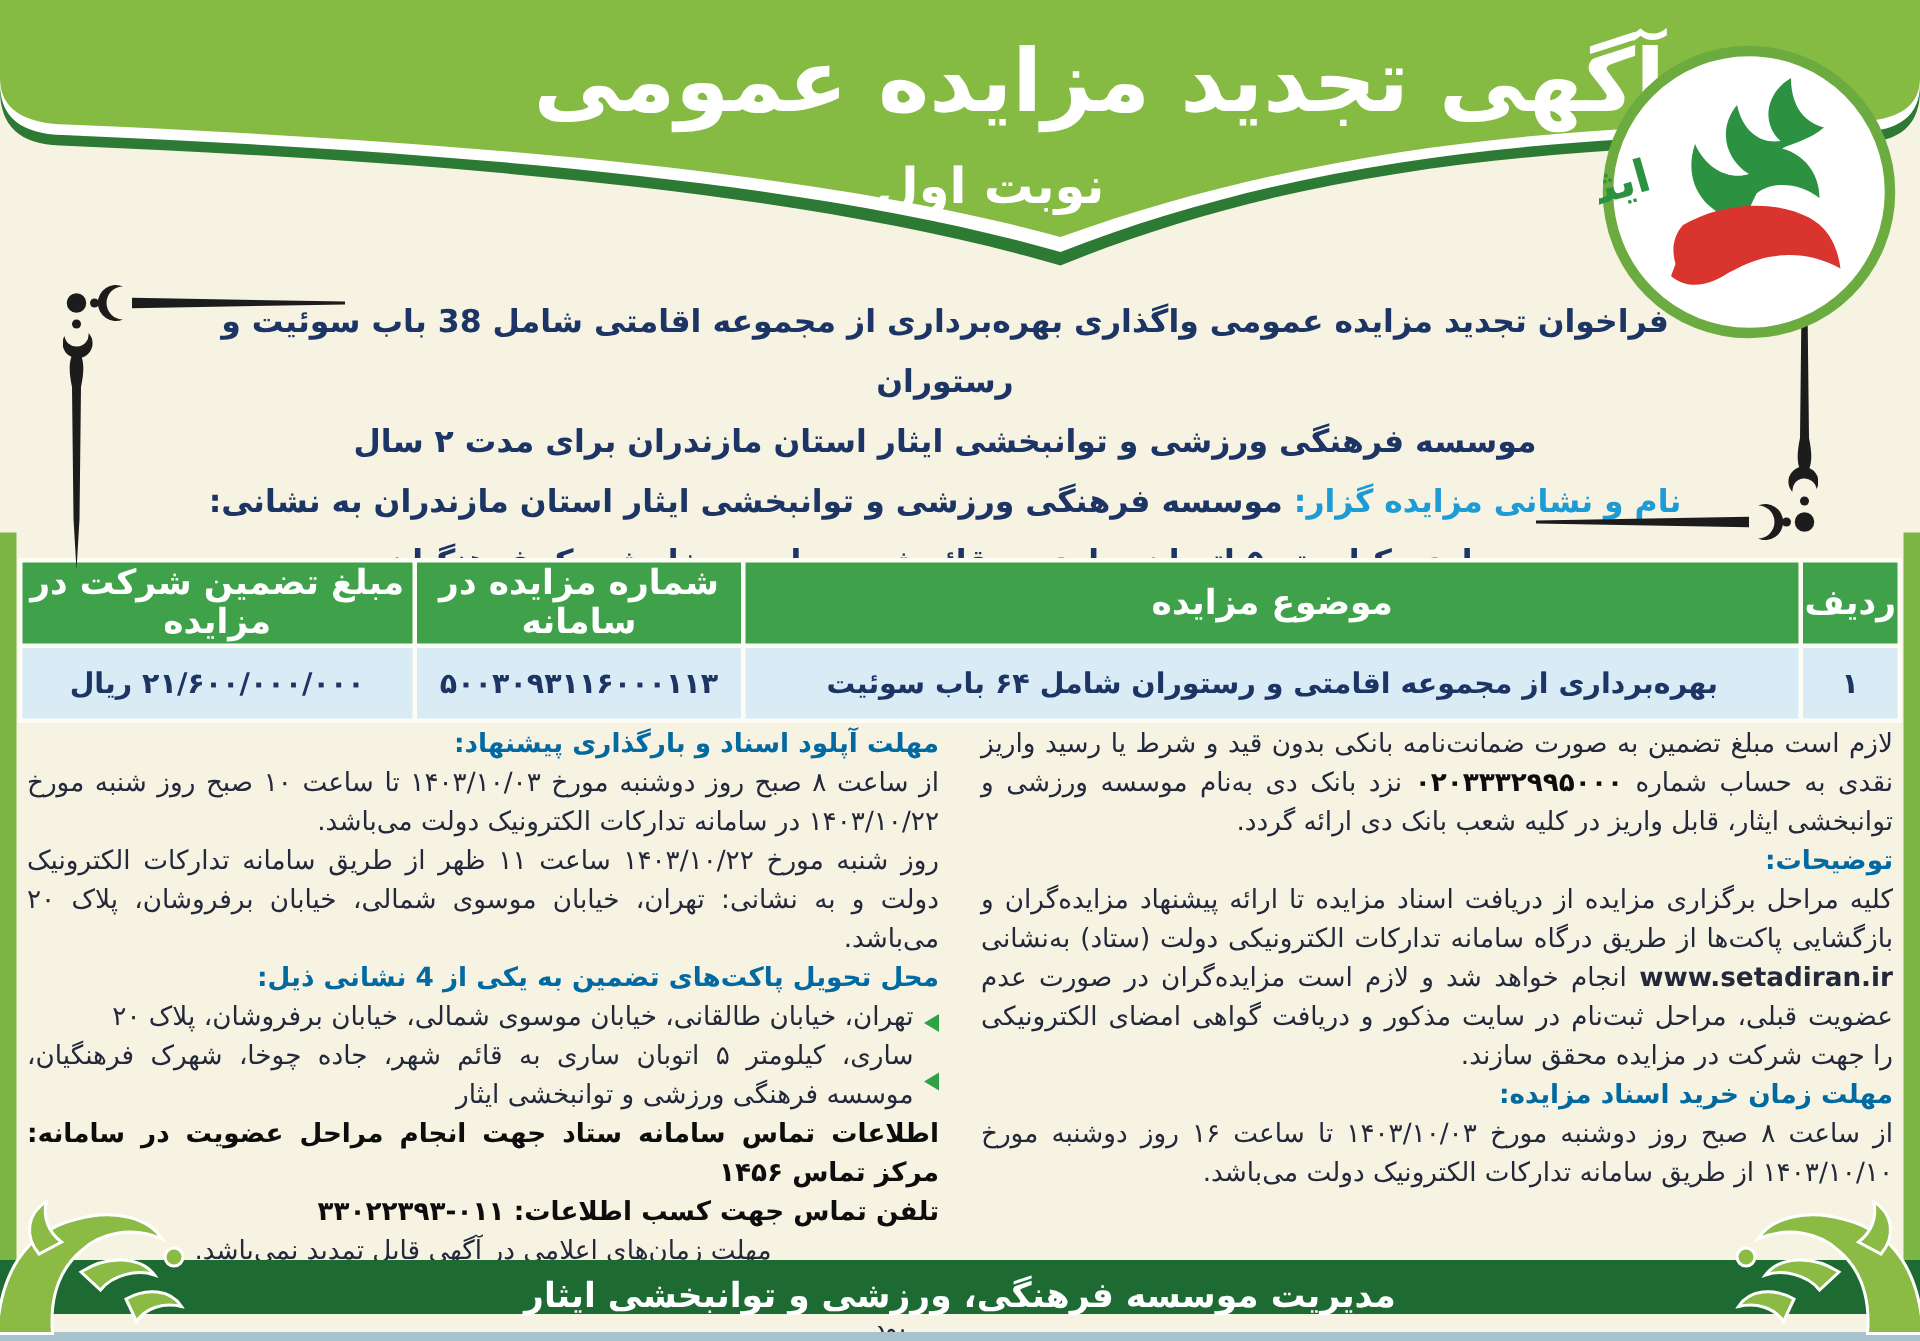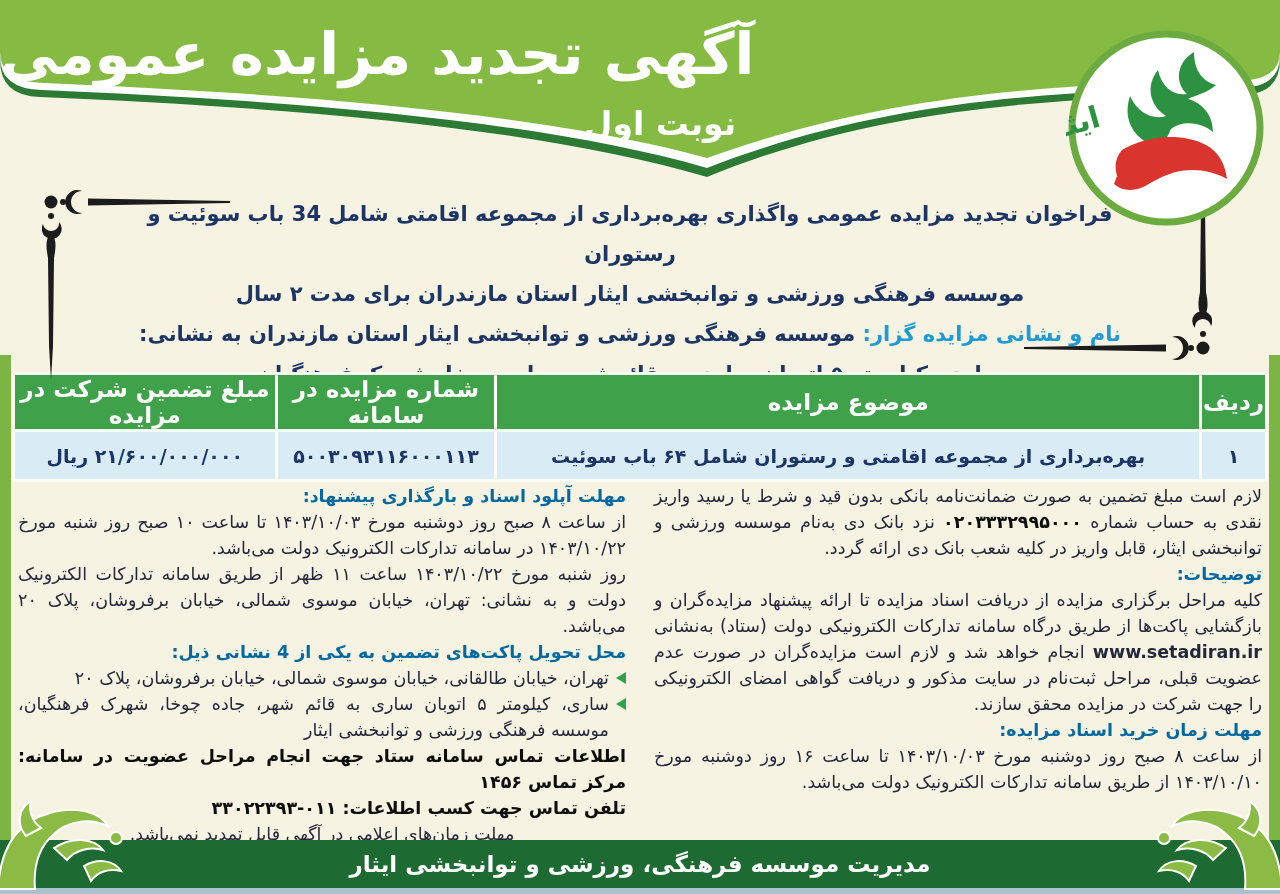--- a/index.html
+++ b/index.html
@@ -9,21 +9,21 @@
     font-family:"DejaVu Sans",sans-serif;
     direction:rtl;
   }
   
   .frame{position:absolute;top:355px;bottom:10px;width:11px;background:#7db544;z-index:1;}
   .frame.left{left:0;} .frame.right{right:0;}
 
   
   .band{position:absolute;top:0;left:0;z-index:2;}
   .header-title{
-    position:absolute;top:10px;left:0;width:1110px;text-align:left;z-index:3;
+    position:absolute;top:10px;left:0;width:1110px;text-align:right;z-index:3;
     color:#fff;font-weight:bold;font-size:58px;letter-spacing:-1px;line-height:1.55;
   }
   .header-sub{
     position:absolute;top:104px;left:360px;width:600px;text-align:center;z-index:3;
     color:#fff;font-weight:bold;font-size:33px;
   }
   
   .logo{position:absolute;top:28px;right:14px;width:200px;height:200px;z-index:4;}
 
   
@@ -47,34 +47,34 @@
   
   .cols{
     position:absolute;top:483px;left:18px;right:18px;z-index:2;
     display:flex;gap:28px;
     font-size:17.5px;line-height:26px;color:#23283a;
   }
   .col{flex:1;}
   .col p{margin:0;text-align:justify;}
   .col .h{font-weight:bold;color:#0d0d0d;}
   .col .h-line{display:block;font-weight:bold;color:#0369a1;text-align:justify;}
-  .bullet{display:flex;align-items:flex-start;}
+  .bullet{display:flex;align-items:center;}
   .bullet .tri{
     flex:0 0 auto;width:0;height:0;margin:7px 0 0 7px;
     border-top:6px solid transparent;border-bottom:6px solid transparent;
     border-right:10px solid #2fa147;
   }
   .bullet .bt{flex:1;text-align:justify;}
   .center-line{text-align:center !important;}
   .indent{padding-right:22px;}
   .ltr{direction:ltr;unicode-bidi:embed;font-weight:bold;}
 
   
   .footer-band{
-    position:absolute;left:0;right:0;top:840px;height:48px;background:#1d6a33;z-index:5;
+    position:absolute;left:0;right:0;top:840px;height:36px;background:#1d6a33;z-index:5;
     color:#fff;font-weight:bold;font-size:23px;text-align:center;line-height:48px;
   }
   .footer-strip{position:absolute;left:0;right:0;top:888px;height:6px;background:#a8c3ce;z-index:5;}
   .floral{position:absolute;top:796px;z-index:6;}
   .floral.left{left:-4px;}
   .floral.right{right:-4px;transform:scaleX(-1);}
 </style>
 </head>
 <body>
 
@@ -118,21 +118,21 @@
     <circle cx="21" cy="16" r="3"></circle>
     <path d="M40,5 a12,12 0 1 0 0,22 a9,9 0 1 1 0,-22"></path>
     <polygon points="46,12.5 188,15 188,17 46,19.5"></polygon>
     <circle cx="9" cy="30" r="3"></circle>
     <path d="M17,36 a10,10 0 1 1 -16,2 a8,8 0 1 0 16,-2"></path>
     <path d="M9,46 C15,53 14,62 12,72 L11,160 L9,194 L7,160 L6,72 C4,62 3,53 9,46 Z"></path>
   </g>
 </svg>
 
 <div class="intro">
-  <div>فراخوان تجدید مزایده عمومی واگذاری بهره‌برداری از مجموعه اقامتی شامل 34 باب سوئیت و رستوران</div>
+  <div>فراخوان تجدید مزایده عمومی واگذاری بهره‌برداری از مجموعه اقامتی شامل 38 باب سوئیت و رستوران</div>
   <div>موسسه فرهنگی ورزشی و توانبخشی ایثار استان مازندران برای مدت ۲ سال</div>
   <div><span class="lbl-blue">نام و نشانی مزایده گزار:</span><span> موسسه فرهنگی ورزشی و توانبخشی ایثار استان مازندران به نشانی:</span></div>
   <div>ساری، کیلومتر ۵ اتوبان ساری به قائم‌شهر، جاده چوخا، شهرک فرهنگیان</div>
   <span class="lbl-green">نوع و مبلغ تضمین شرکت در مزایده:</span>
 </div>
 
 <div class="tbl-wrap">
   <table>
     <colgroup>
         <col style="width:4.5%">

